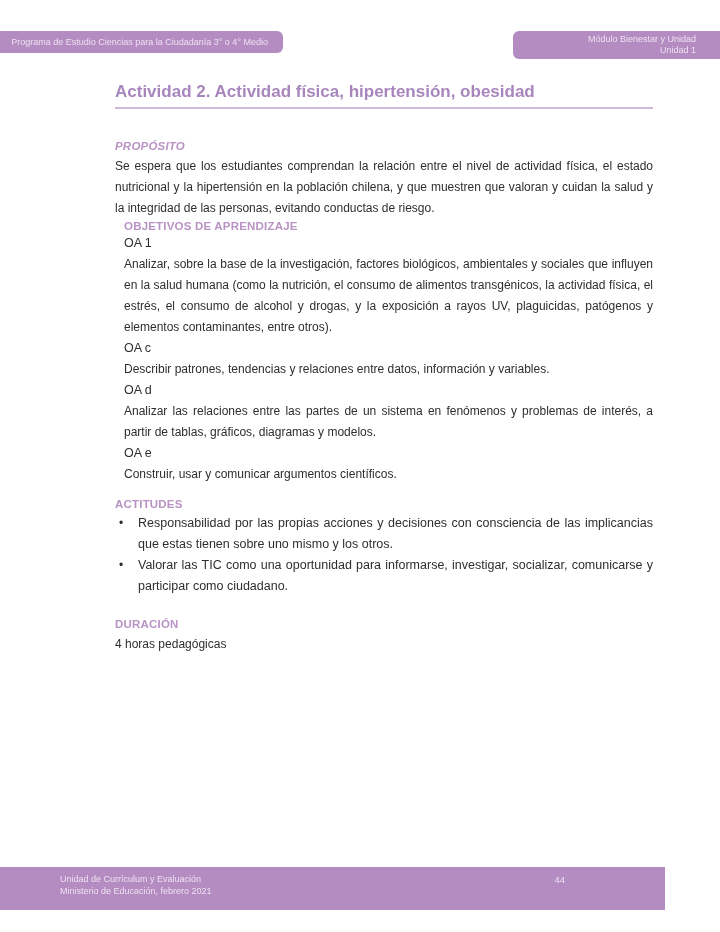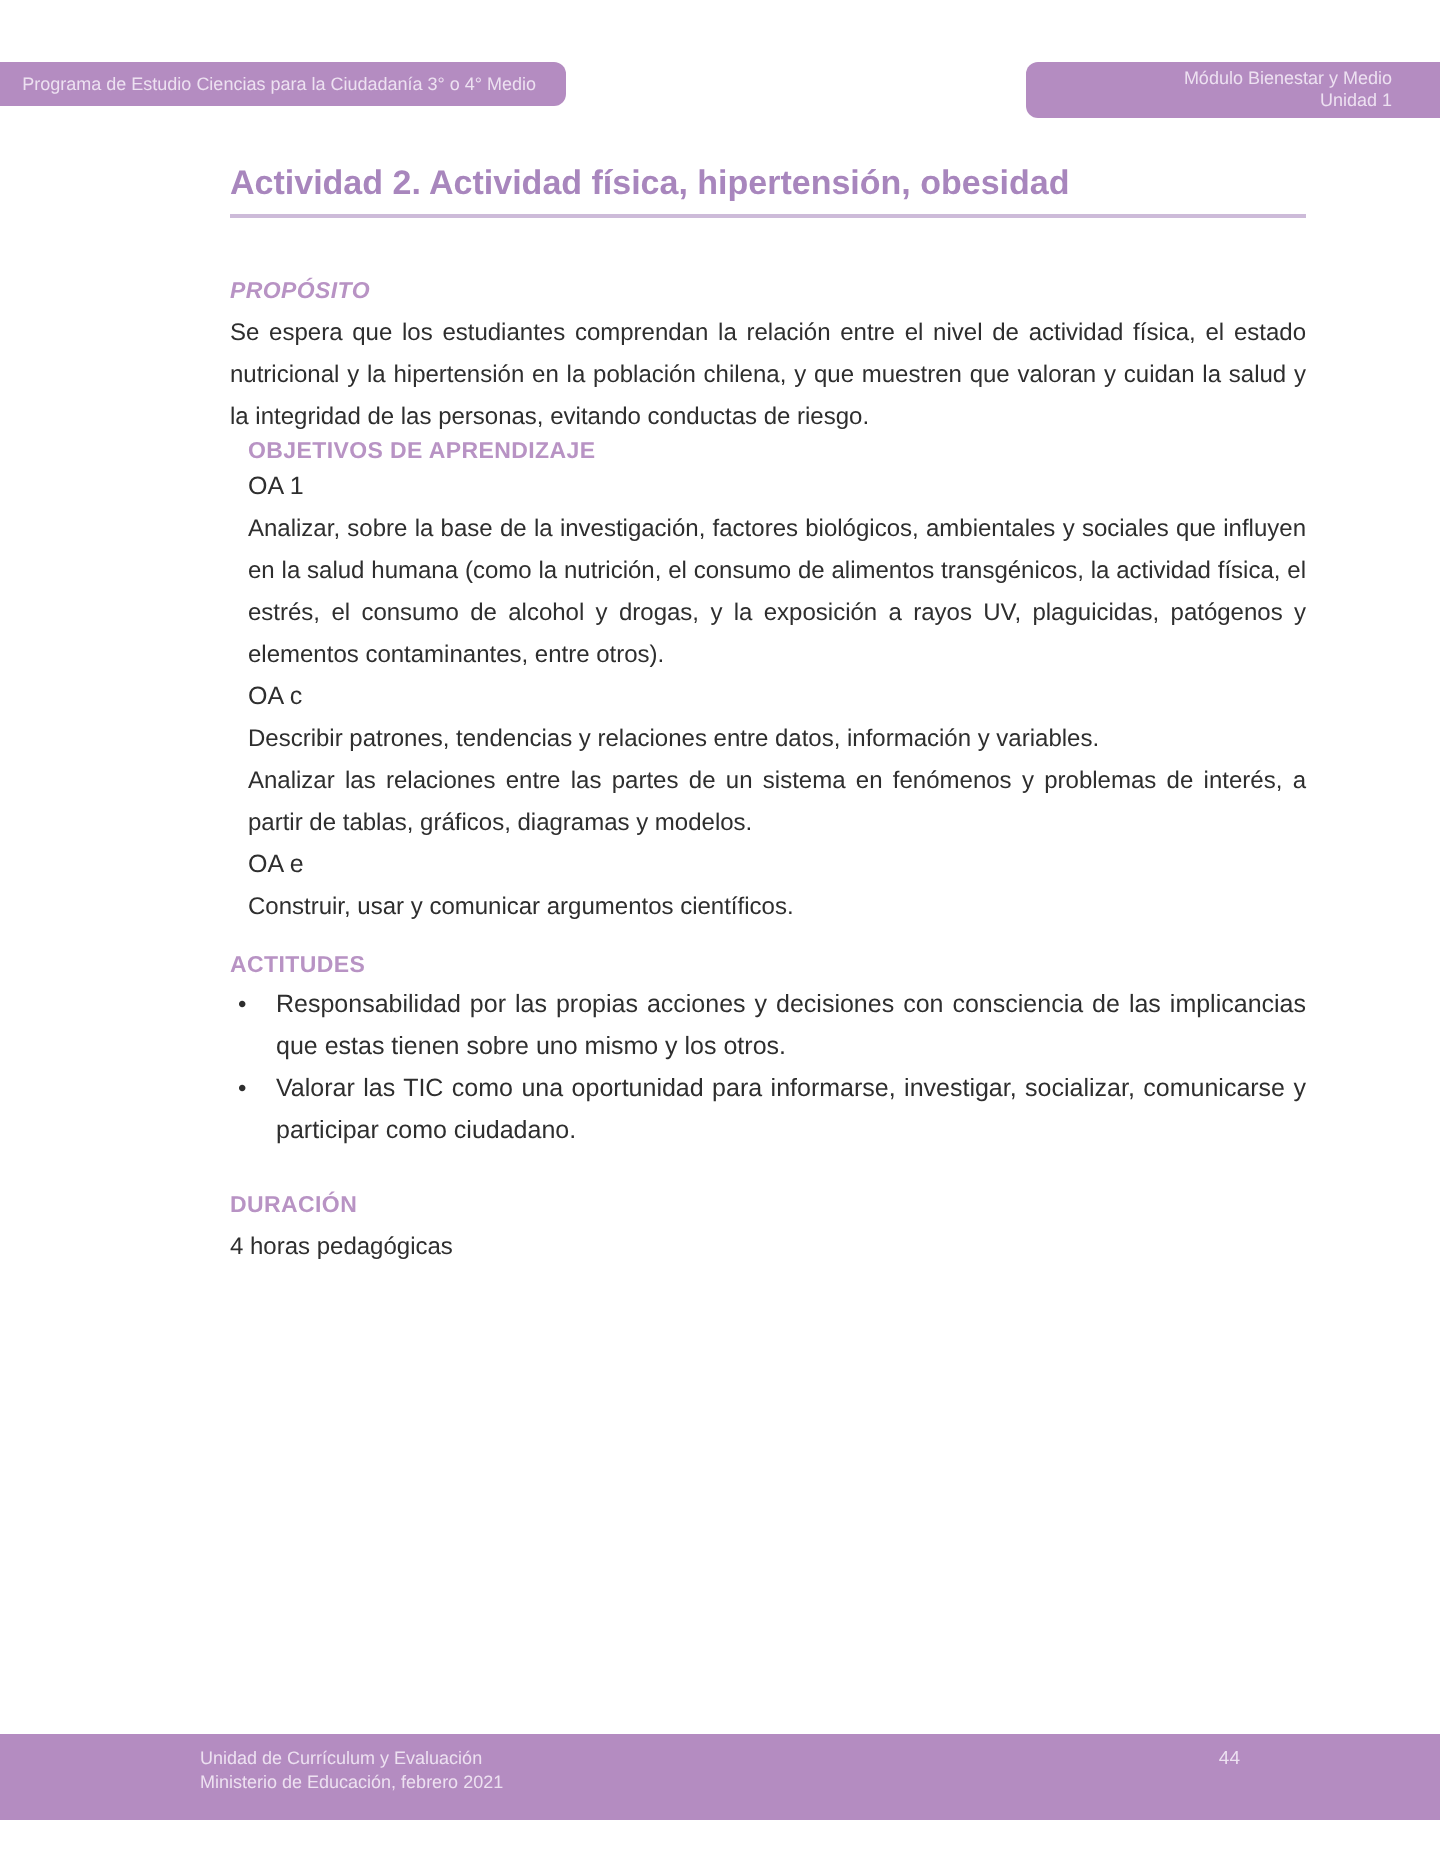--- a/index.html
+++ b/index.html
@@ -83,58 +83,59 @@
     color:var(--body-color);
     text-align:justify;
   }
   .bullets .dot{
     position:absolute;left:4px;top:0;
     font-size:12px;
   }
   
   .footer{
     position:absolute;
-    left:0;top:867px;width:720px;height:43px;
+    left:0;top:867px;width:665px;height:43px;
     background:var(--purple-bar);
     display:flex;align-items:flex-start;justify-content:space-between;
-    padding:7px 100px 0 100px;
+    padding:7px 100px 0 60px;
     color:var(--badge-text);
   }
   .footer-left{font-size:9px;line-height:11.5px;}
   .footer-page{font-size:9.5px;line-height:11.5px;}
 </style>
 </head>
 <body>
 
 <div class="page">
 
   <div class="badge badge-left">
     <span>Programa de Estudio Ciencias para la Ciudadanía 3° o 4° Medio</span>
   </div>
   <div class="badge badge-right">
-    <div>Módulo Bienestar y Medio</div>
+    <div>Módulo Bienestar y Unidad</div>
     <div>Unidad 1</div>
   </div>
 
   <div class="content">
 
     <h1 class="title">Actividad 2. Actividad física, hipertensión, obesidad</h1>
 
     <h2 class="sec sec-proposito">PROPÓSITO</h2>
     <p class="body just">Se espera que los estudiantes comprendan la relación entre el nivel de actividad física, el estado nutricional y la hipertensión en la población chilena, y que muestren que valoran y cuidan la salud y la integridad de las personas, evitando conductas de riesgo.</p>
 
     <div class="indent">
       <h2 class="sec">OBJETIVOS DE APRENDIZAJE</h2>
 
       <div class="oa-label">OA 1</div>
       <p class="body just oa-text">Analizar, sobre la base de la investigación, factores biológicos, ambientales y sociales que influyen en la salud humana (como la nutrición, el consumo de alimentos transgénicos, la actividad física, el estrés, el consumo de alcohol y drogas, y la exposición a rayos UV, plaguicidas, patógenos y elementos contaminantes, entre otros).</p>
 
       <div class="oa-label">OA c</div>
       <p class="body just oa-text">Describir patrones, tendencias y relaciones entre datos, información y variables.</p>
 
+      <div class="oa-label">OA d</div>
       <p class="body just oa-text">Analizar las relaciones entre las partes de un sistema en fenómenos y problemas de interés, a partir de tablas, gráficos, diagramas y modelos.</p>
 
       <div class="oa-label">OA e</div>
       <p class="body just oa-text">Construir, usar y comunicar argumentos científicos.</p>
     </div>
 
     <h2 class="sec sec-actitudes">ACTITUDES</h2>
     <ul class="bullets">
       <li>
         <span class="dot">•</span>

